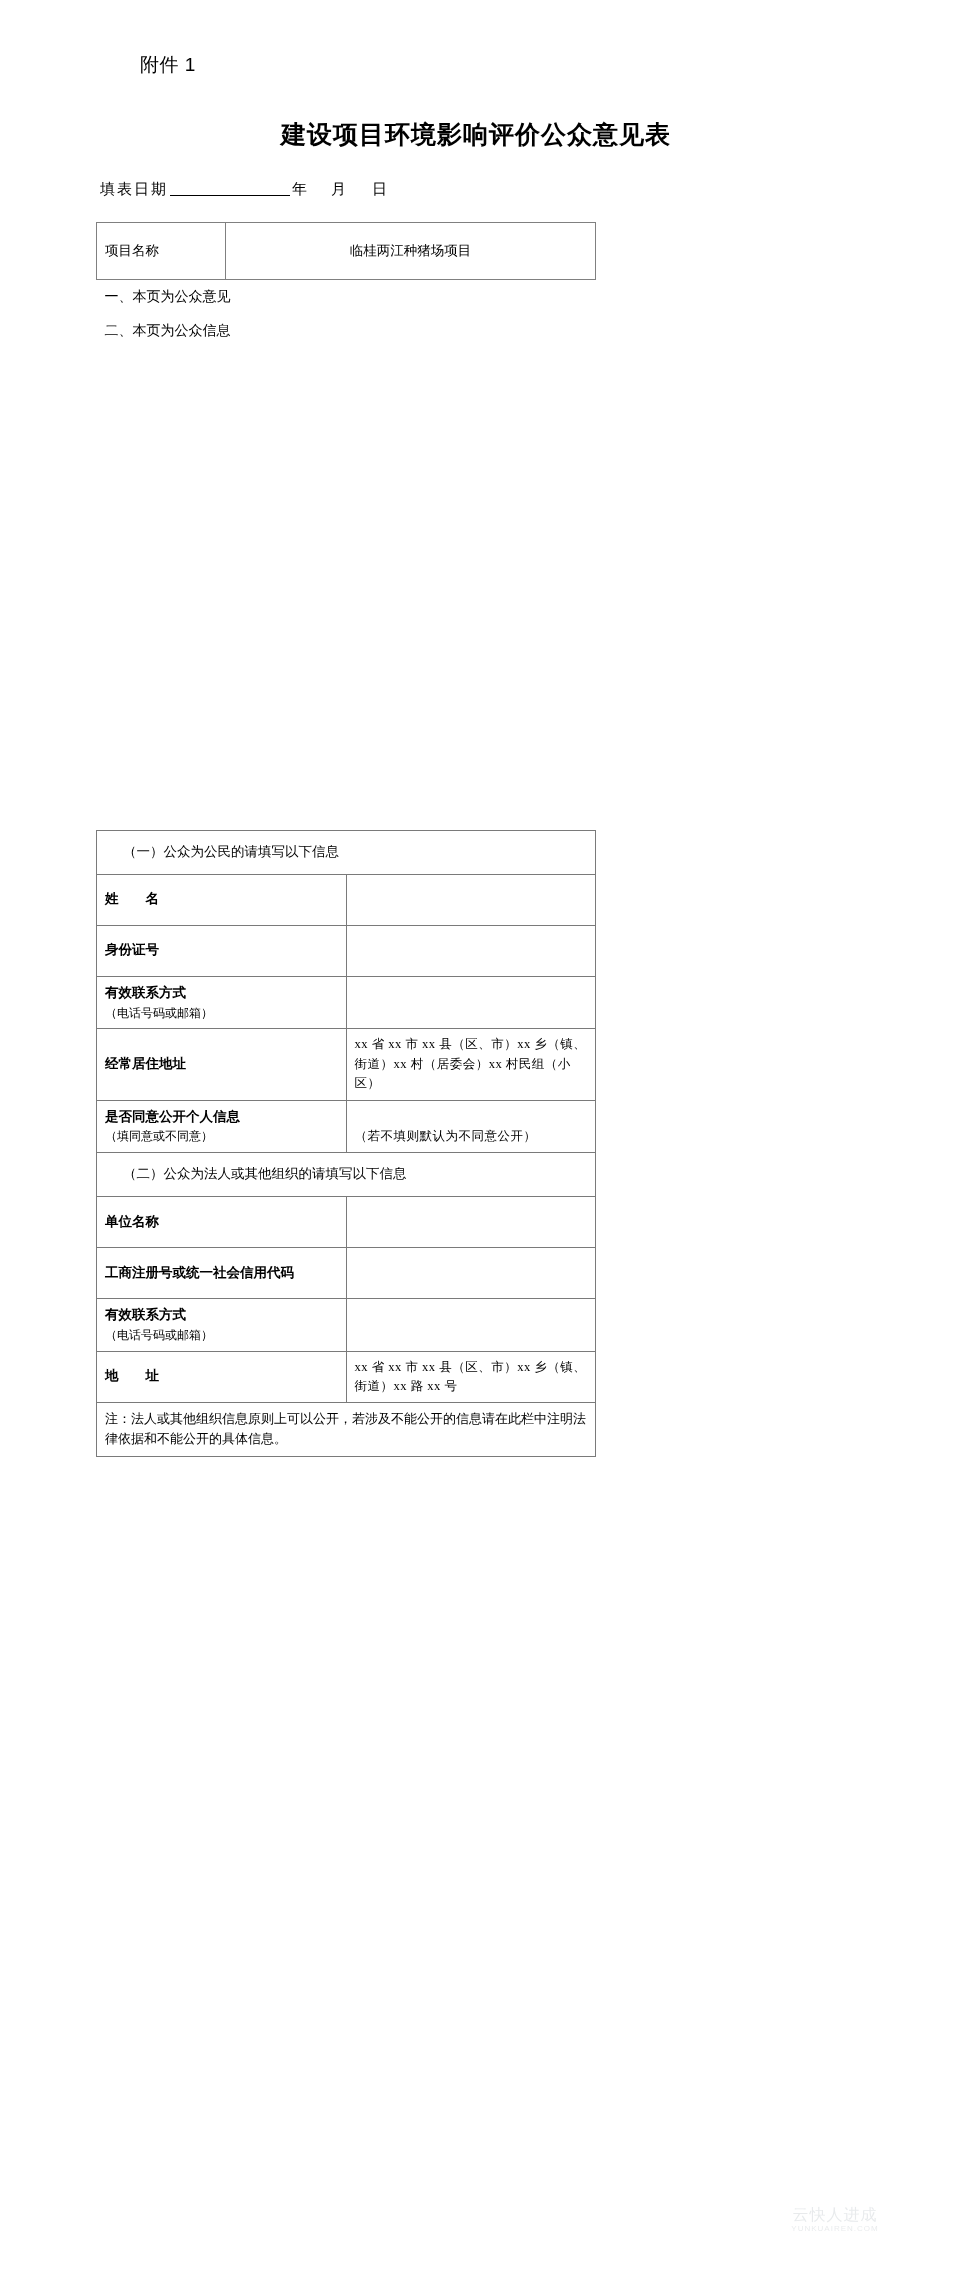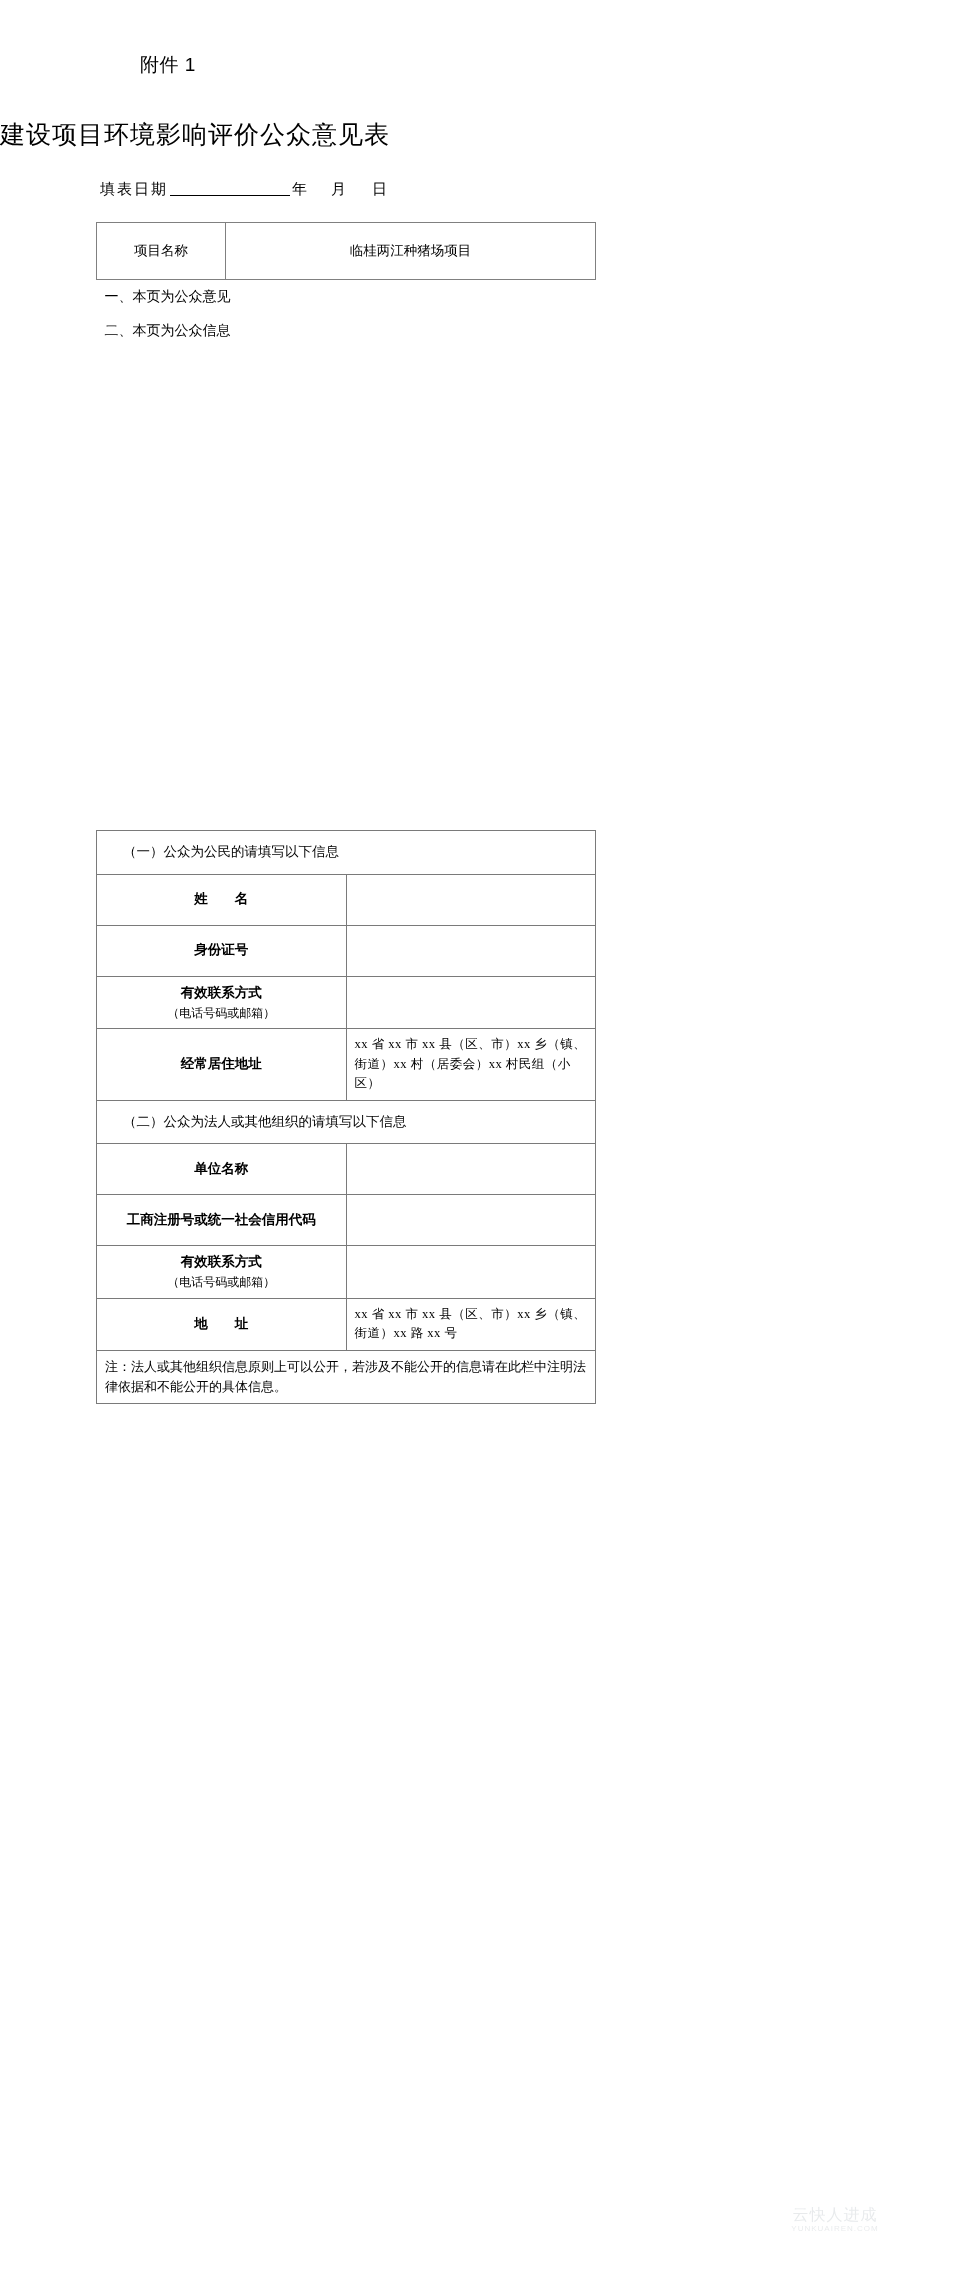--- a/index.html
+++ b/index.html
@@ -31,22 +31,23 @@
     font-size: 19px;
     letter-spacing: 0.5px;
     font-family: "Liberation Sans", "DejaVu Sans", sans-serif;
     margin-left: 44px;
   }
   .doc-title {
     position: absolute;
     left: 0;
     right: 8px;
     top: 118px;
+    text-align: center;
     font-size: 25px;
-    font-weight: normal;
+    font-weight: bold;
     letter-spacing: 1px;
     font-family: "Liberation Sans", "DejaVu Sans", sans-serif;
   }
   .date-line {
     position: absolute;
     left: 100px;
     top: 180px;
     font-size: 15px;
     letter-spacing: 2px;
     white-space: nowrap;
@@ -68,21 +69,21 @@
     table-layout: fixed;
     font-size: 13.5px;
     background: #fff;
   }
   .tbl td {
     border: 1px solid #7a7a7a;
     padding: 6px 8px;
     vertical-align: middle;
     line-height: 1.55;
   }
-  .ctr { text-align: center; }
+  .ctr { text-align: left; }
   .bold { font-weight: bold; }
   .small { font-size: 12px; }
 
   
   #table-top {
     left: 96px;
     top: 222px;
     width: 500px;
   }
   #table-top td { border-color: #808080; }
@@ -216,20 +217,27 @@
         <div class="small">（电话号码或邮箱）</div>
       </td>
       <td class="val-col"></td>
     </tr>
 
     <tr>
       <td class="lbl-col ctr bold">经常居住地址</td>
       <td class="val-col val-text">xx 省 xx 市 xx 县（区、市）xx 乡（镇、街道）xx 村（居委会）xx 村民组（小区）</td>
     </tr>
 
+    <tr>
+      <td class="lbl-col ctr">
+        <div class="bold">是否同意公开个人信息</div>
+        <div class="small">（填同意或不同意）</div>
+      </td>
+      <td class="val-col val-text" style="vertical-align:bottom;">（若不填则默认为不同意公开）</td>
+    </tr>
 
     <tr class="hdr-row">
       <td colspan="2">（二）公众为法人或其他组织的请填写以下信息</td>
     </tr>
 
     <tr>
       <td class="lbl-col ctr bold cellpad-tall">单位名称</td>
       <td class="val-col"></td>
     </tr>
 

